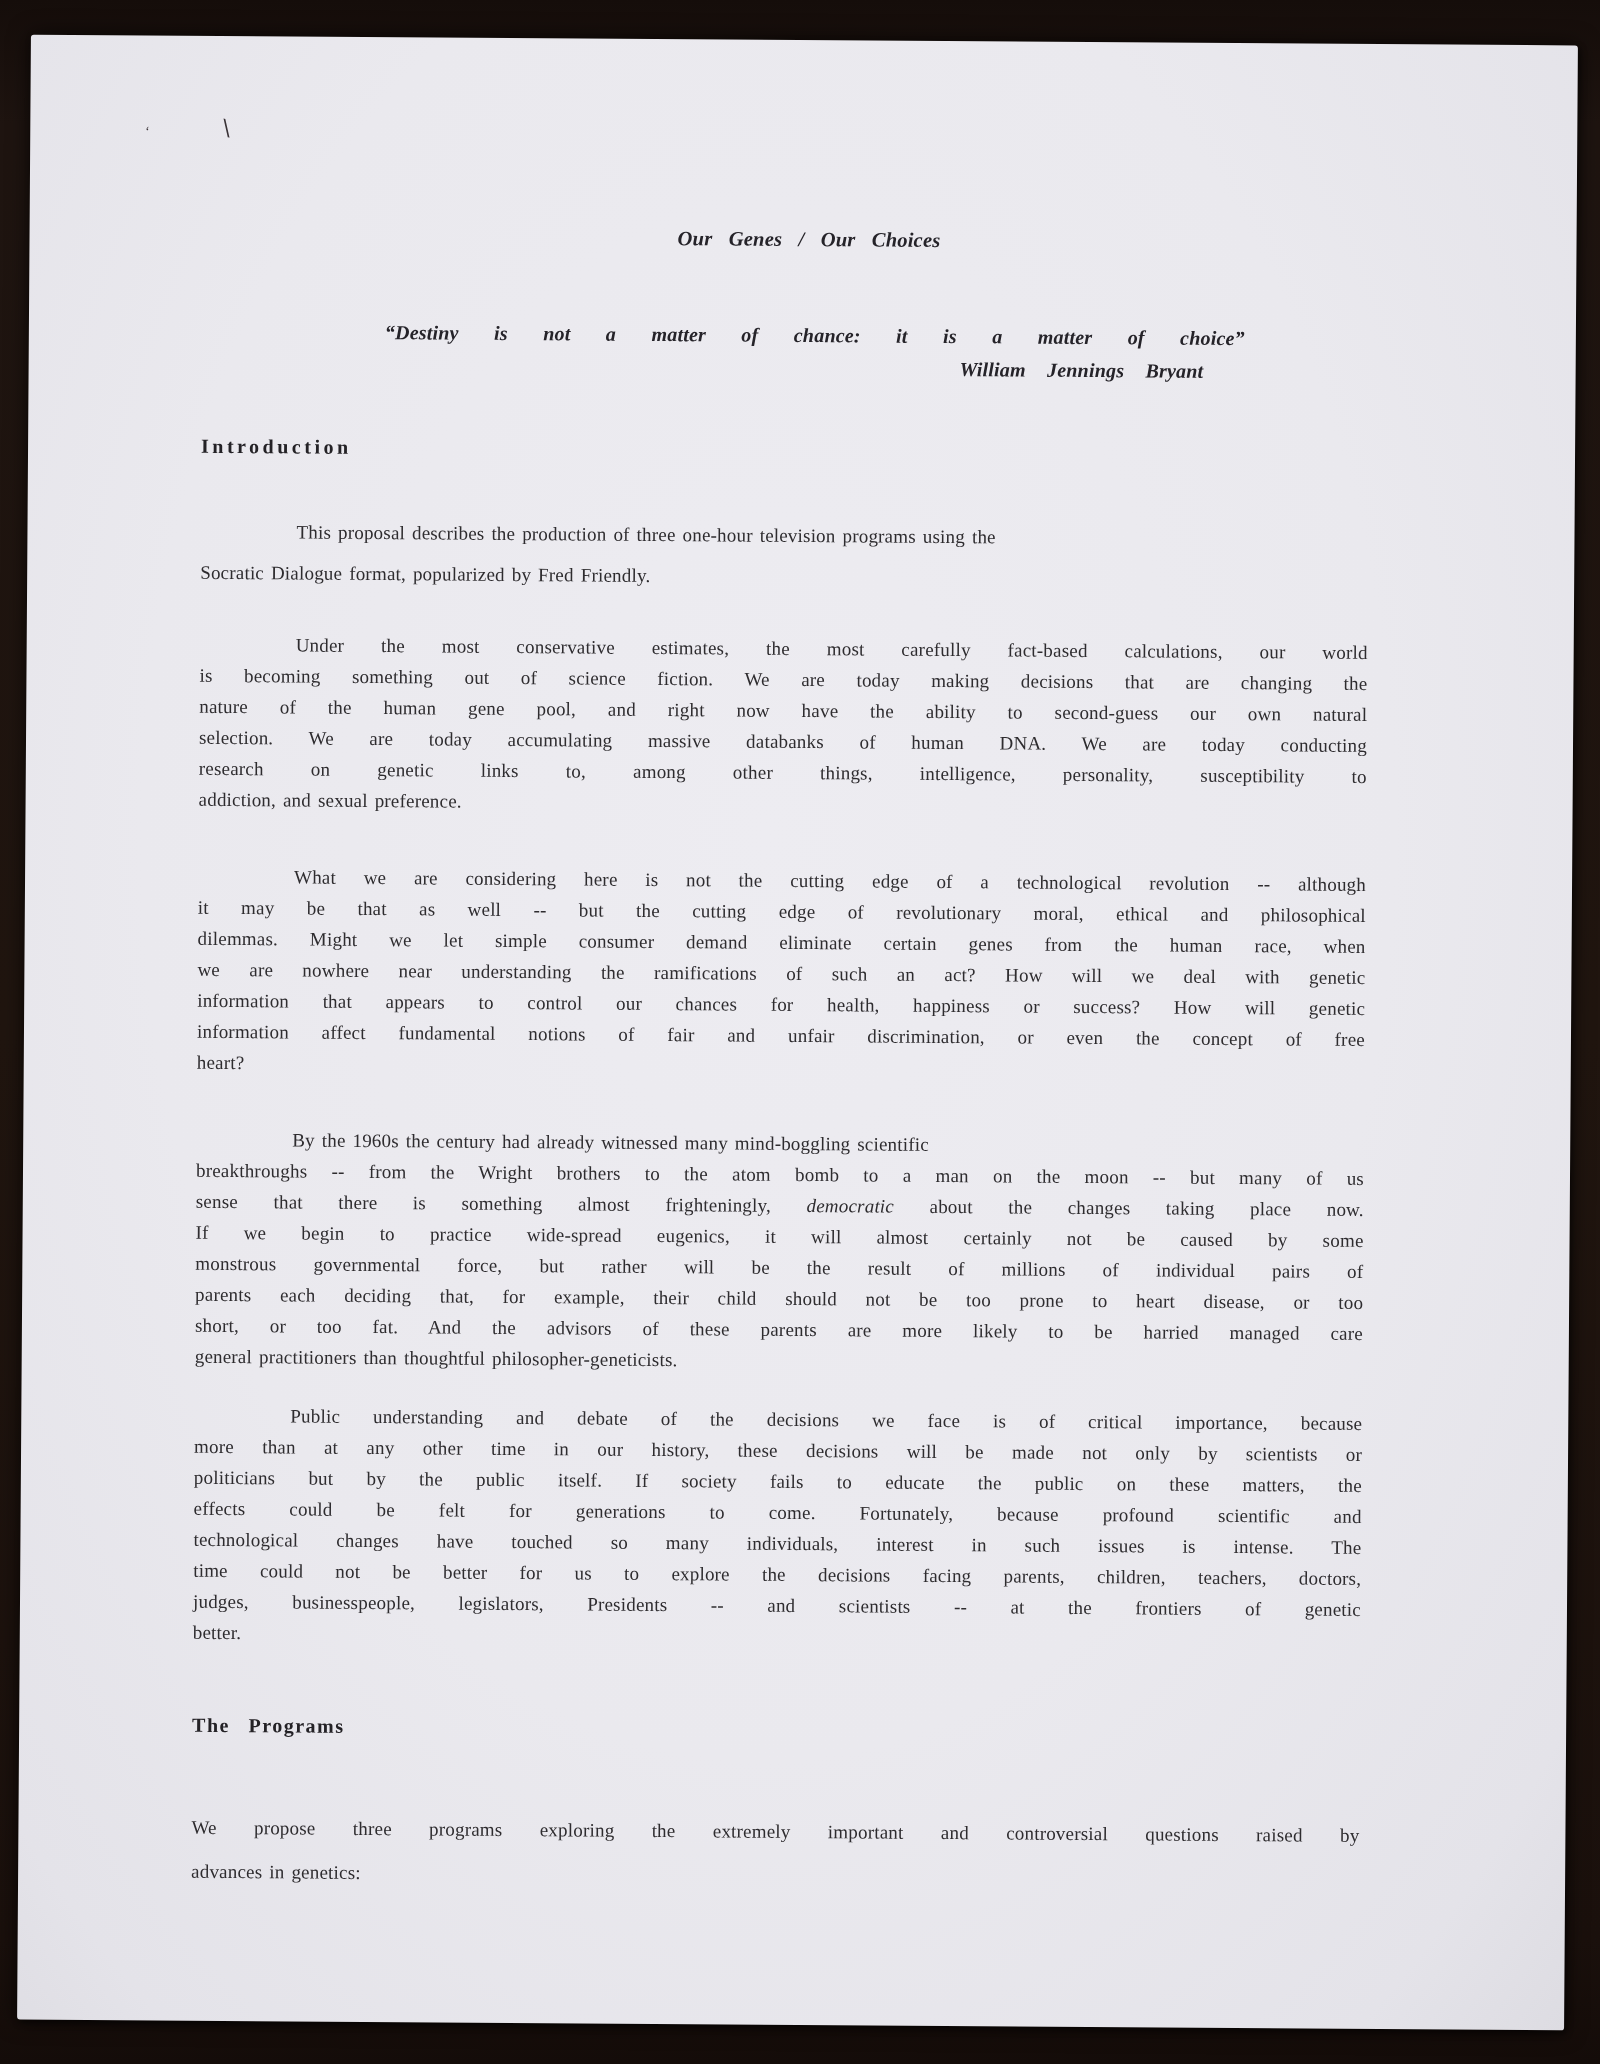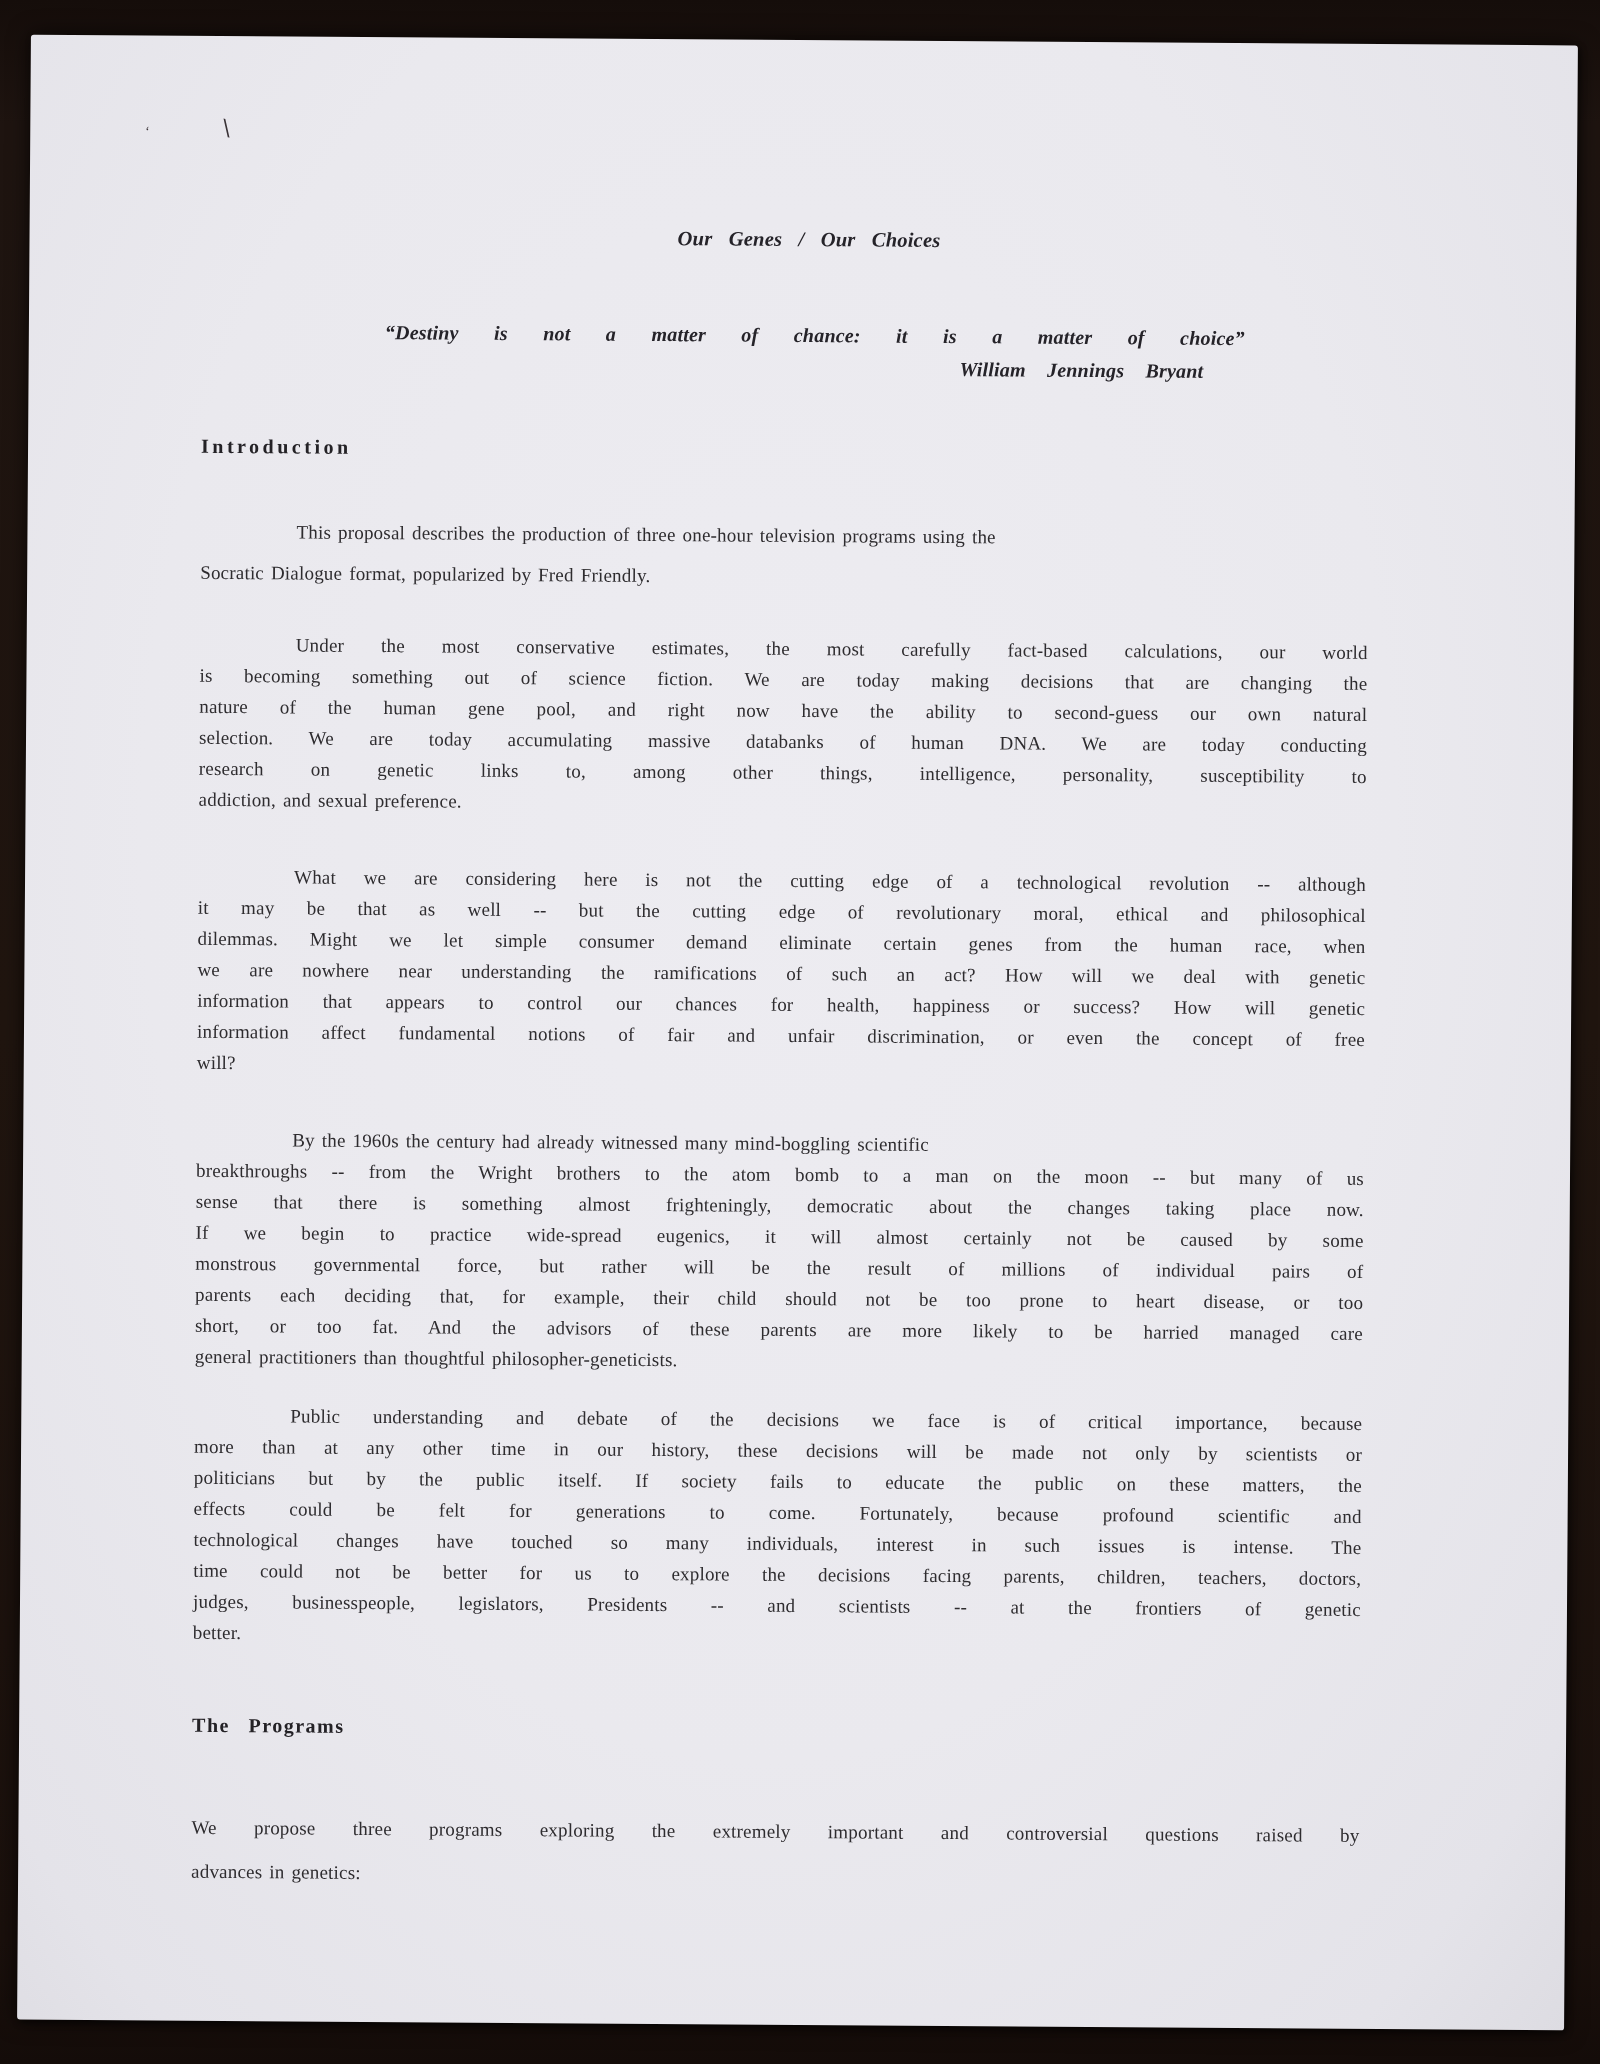--- a/index.html
+++ b/index.html
@@ -78,21 +78,21 @@
   .para .tline { text-align: justify; text-align-last: justify; }
   .para .tline.flush { text-align-last: left; }
   .para.indented .tline:first-child { text-indent: 96px; }
   .para.wide { line-height: 41px; }
   .p1 { margin-top: 50px; }
   .p2 { margin-top: 36px; }
   .p3 { margin-top: 46px; }
   .p4 { margin-top: 46px; }
   .p5 { margin-top: 28px; }
   .p6 { margin-top: 66px; line-height: 44px; }
-  .it { }
+  .it { font-style: italic; }
   .speck { position: absolute; color: #3a3337; }
   .speck-1 { left: 115px; top: 88px; font-size: 13px; }
   .speck-2 { left: 192px; top: 84px; font-size: 14px; font-weight: bold; transform: rotate(14deg); }
 </style>
 </head>
 <body>
 
 <div class="scan-bg"></div>
 
 <div class="paper">
@@ -122,21 +122,21 @@
           <div class="tline"><span>research on genetic links to, among other things, intelligence, personality, susceptibility to</span></div>
           <div class="tline flush"><span>addiction, and sexual preference.</span></div>
         </div>
         <div class="para p3 indented">
           <div class="tline"><span>What we are considering here is not the cutting edge of a technological revolution -- although</span></div>
           <div class="tline"><span>it may be that as well -- but the cutting edge of revolutionary moral, ethical and philosophical</span></div>
           <div class="tline"><span>dilemmas. Might we let simple consumer demand eliminate certain genes from the human race, when</span></div>
           <div class="tline"><span>we are nowhere near understanding the ramifications of such an act?  How will we deal with genetic</span></div>
           <div class="tline"><span>information that appears to control our chances for health, happiness or success?  How will genetic</span></div>
           <div class="tline"><span>information affect fundamental notions of fair and unfair discrimination, or even the concept of free</span></div>
-          <div class="tline flush"><span>will?</span></div>
+          <div class="tline flush"><span>heart?</span></div>
         </div>
         <div class="para p4 indented">
           <div class="tline flush"><span>By the 1960s the century had already witnessed many mind-boggling scientific</span></div>
           <div class="tline"><span>breakthroughs -- from the Wright brothers to the atom bomb to a man on the moon -- but many of us</span></div>
           <div class="tline"><span>sense that there is something almost frighteningly, </span><span class="it">democratic</span><span> about the changes taking place now.</span></div>
           <div class="tline"><span>If we begin to practice wide-spread eugenics, it will almost certainly not be caused by some</span></div>
           <div class="tline"><span>monstrous governmental force, but rather will be the result of millions of individual pairs of</span></div>
           <div class="tline"><span>parents each deciding that, for example, their child should not be too prone to heart disease, or too</span></div>
           <div class="tline"><span>short, or too fat.  And the advisors of these parents are more likely to be harried managed care</span></div>
           <div class="tline flush"><span>general practitioners than thoughtful philosopher-geneticists.</span></div>

